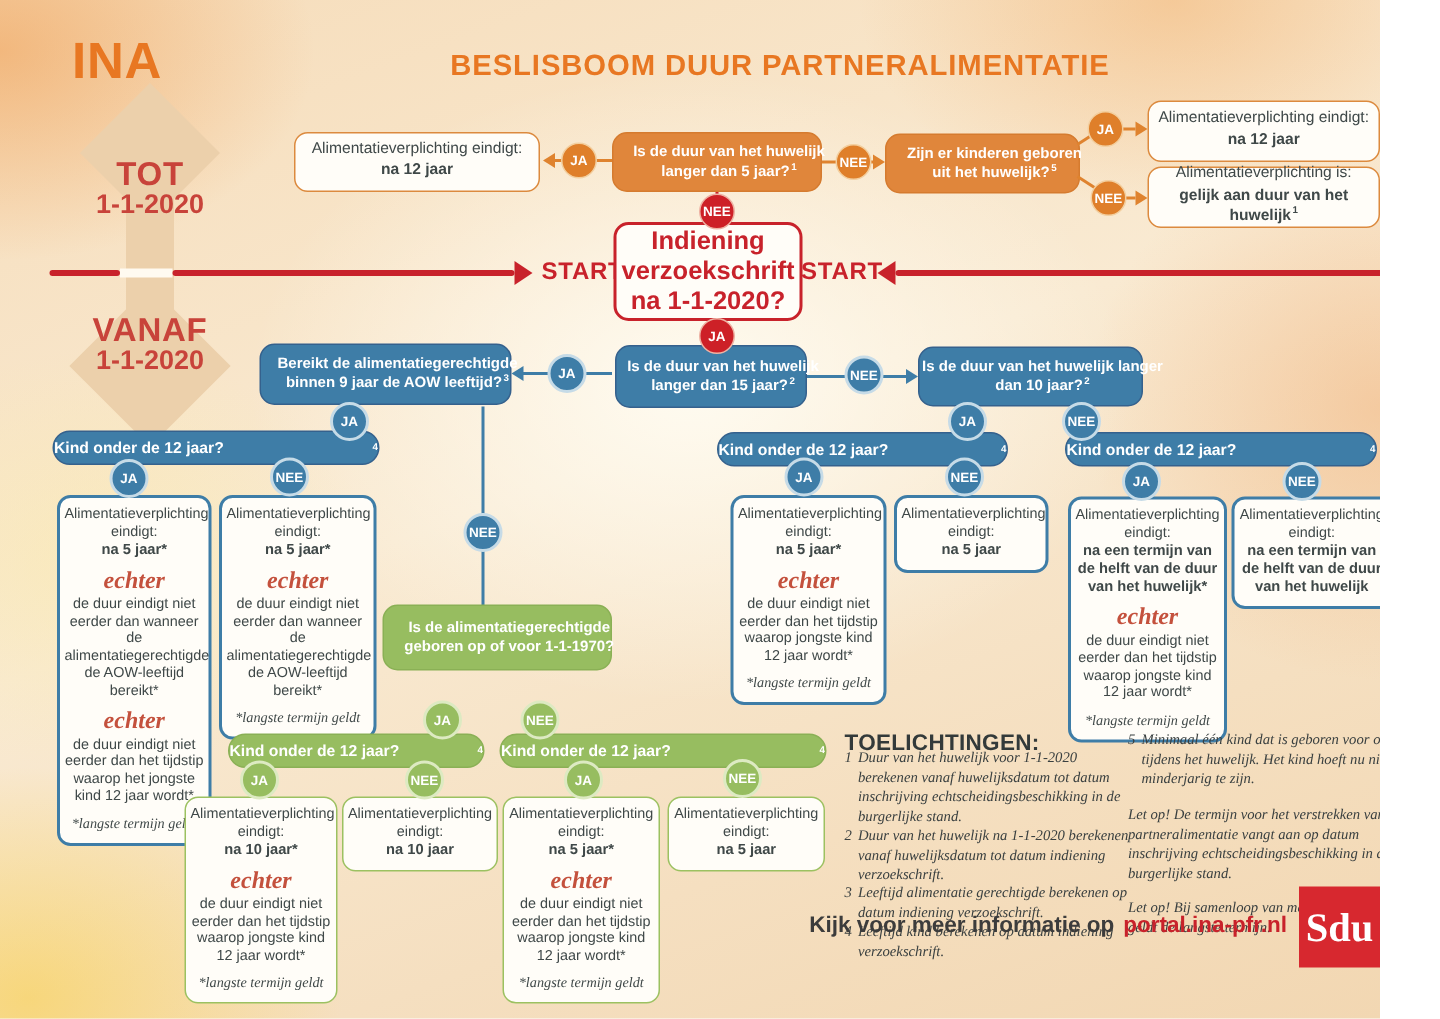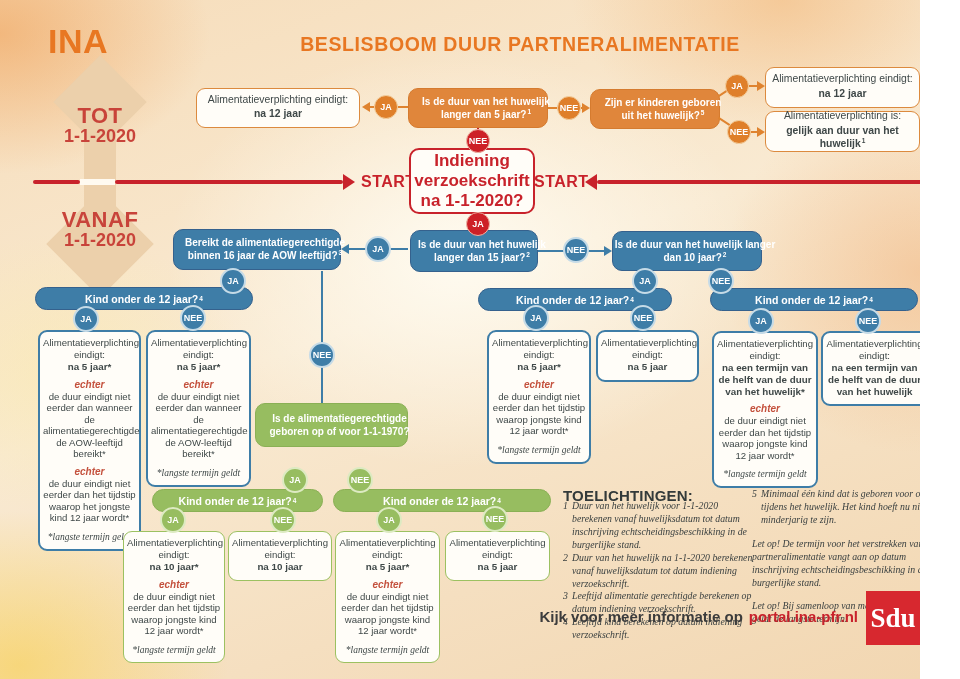--- a/index.html
+++ b/index.html
@@ -41,35 +41,35 @@
   .tri.bigl { border-top:8px solid transparent; border-bottom:8px solid transparent; border-right:12px solid; }
   .co { color:#df832f; } .cr { color:#c8222b; } .cb { color:#3e7da7; }
   
   .qbox { position:absolute; display:flex; flex-direction:column; align-items:center; justify-content:center;
           border-radius:10px; color:#fff; font-weight:700; font-size:10px; line-height:1.3; text-align:center; }
   .qbox .ln { white-space:nowrap;margin-left:16px; }
   .q-orange { background:#e0863b; border:1px solid #d57b2f; }
   .q-blue   { background:#3e7da7; border:1.5px solid #35618d; }
   .q-green  { background:#97bd60; border:1.5px solid #8ab055; }
   
-  .bar { position:absolute; display:flex; align-items:center; justify-content:center; border-radius:12px;
+  .bar { position:absolute; display:flex; align-items:center; justify-content:space-between; border-radius:12px;
          color:#fff; font-weight:700; font-size:10.5px; }
   .bar-blue { background:#3e7da7; border:1.5px solid #35618d; }
   .bar-green { background:#97bd60; border:1.5px solid #8ab055; }
   
   .outbox { position:absolute; background:#fffdf8; border-radius:9px; text-align:center; padding:5px 3px 7px 3px; }
   .ob-orange { border:1.5px solid #dc8a3e; display:flex; flex-direction:column; justify-content:center; }
   .ob-blue { border:2px solid #3e7da7; }
   .ob-green { border:1.5px solid #9cc161; }
   .outbox .head { font-size:9.6px; line-height:1.2; }
   .outbox .term { font-size:9.8px; font-weight:700; line-height:1.2; margin-top:1px; }
   .ob-orange .head { font-size:10.4px; }
   .ob-orange .term { font-size:10.4px; margin-top:2px; }
-  .echter { font-family:Liberation Sans, sans-serif; font-style:italic; font-weight:700; color:#c4513d;
-            font-size:10px; margin-top:6px; line-height:1.1;text-align:center; }
+  .echter { font-family:Liberation Serif, serif; font-style:italic; font-weight:700; color:#c4513d;
+            font-size:16px; margin-top:6px; line-height:1.1;text-align:center; }
   .outbox .body { font-size:9.6px; line-height:1.2; margin-top:1px; }
   .note { font-family:"Liberation Serif", serif; font-style:italic; font-size:9.5px; margin-top:8px; color:#3f4848; }
   sup { font-size:6.5px; vertical-align:super; margin-left:1px; }
   
   .circ { position:absolute; width:24px; height:24px; border-radius:50%; display:flex; align-items:center;
           justify-content:center; font-size:9px; font-weight:700; color:#fff; z-index:5; }
   .c-orange { background:#df7f2a; border:1.5px solid #f3cf9f; }
   .c-red { background:#cd2027; border:1.5px solid #eeb3a4; }
   .c-blue { background:#3e7da7; border:2px solid #c6dbe7; width:26px; height:26px; }
   .c-green { background:#97bd60; border:2px solid #ddeac2; width:26px; height:26px; }
@@ -155,21 +155,21 @@
   <div class="vl lr" style="left:477px;top:128px;height:21px;"></div>
   <div class="filing" style="left:409px;top:148px;width:126px;height:66px;">
     <div>Indiening</div>
     <div>verzoekschrift</div>
     <div>na 1-1-2020?</div>
   </div>
   <div class="vl lr" style="left:477px;top:214px;height:18px;"></div>
 
   <div class="qbox q-blue" style="left:173px;top:229px;width:168px;height:41px;">
     <div class="ln">Bereikt de alimentatiegerechtigde</div>
-    <div class="ln"><span>binnen 16 jaar de AOW leeftijd?</span><sup>3</sup></div>
+    <div class="ln"><span>binnen 9 jaar de AOW leeftijd?</span><sup>3</sup></div>
   </div>
   <div class="tri l cb" style="left:341px;top:244px;"></div>
   <div class="hl lb" style="left:348px;top:248px;width:60px;"></div>
   <div class="qbox q-blue" style="left:410px;top:230px;width:128px;height:42px;">
     <div class="ln">Is de duur van het huwelijk</div>
     <div class="ln"><span>langer dan 15 jaar?</span><sup>2</sup></div>
   </div>
   <div class="hl lb" style="left:538px;top:250px;width:66px;"></div>
   <div class="tri r cb" style="left:604px;top:246px;"></div>
   <div class="qbox q-blue" style="left:612px;top:231px;width:150px;height:40px;">

